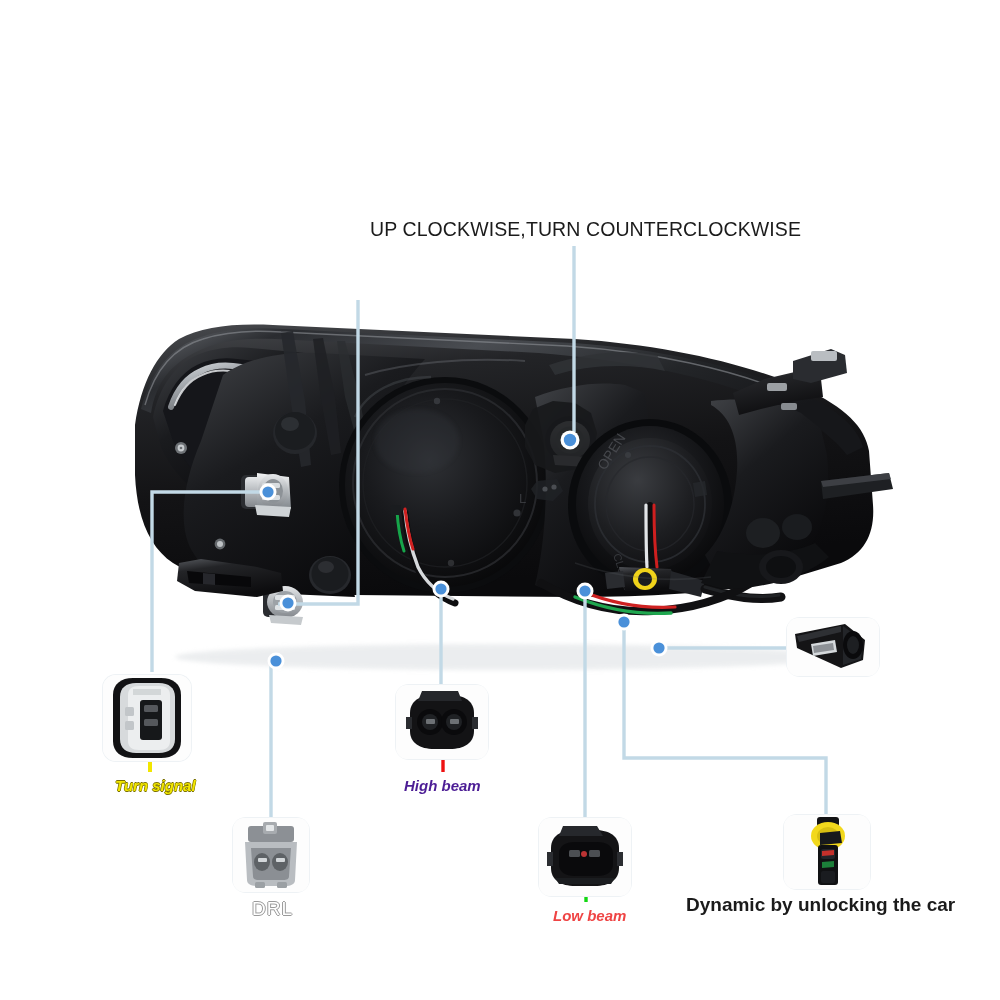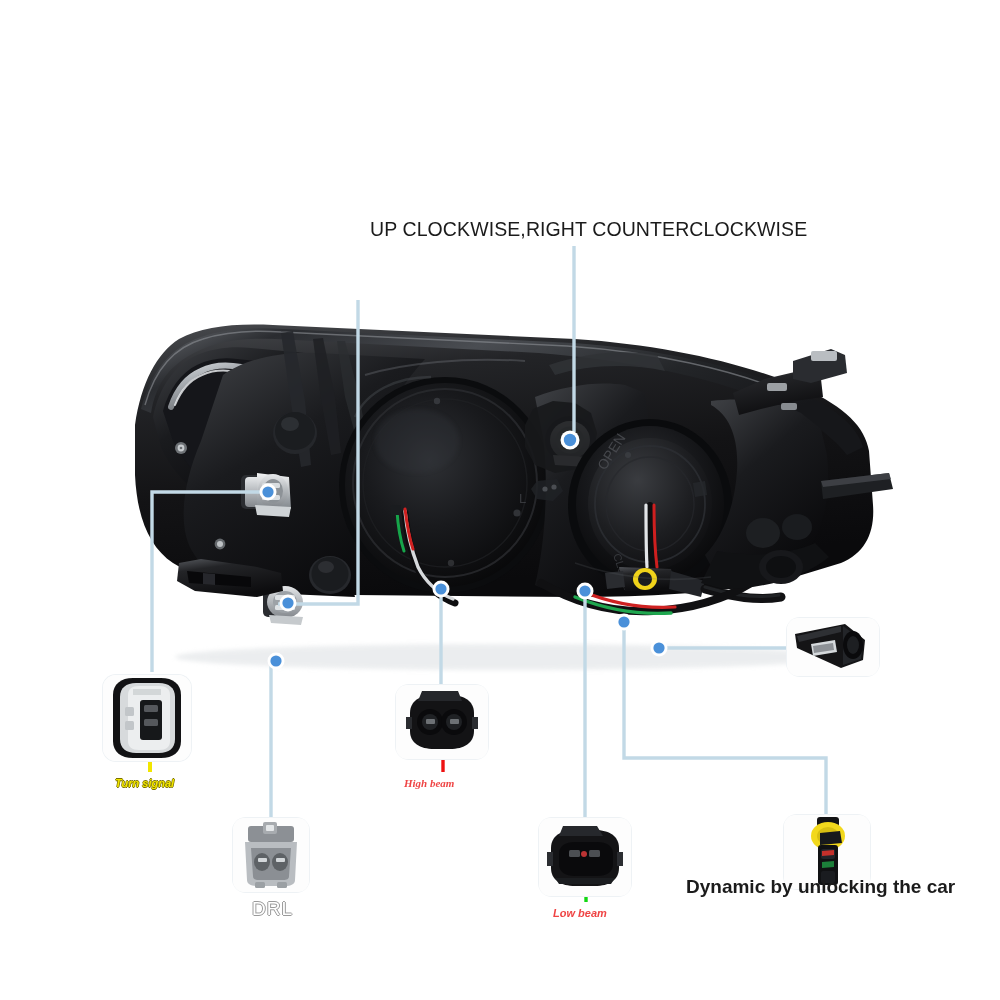--- a/index.html
+++ b/index.html
@@ -46,33 +46,33 @@
   #label-top-left  { left: 8px;   top: 275px; }
 
   .plain-label {
     position: absolute;
     color: #1b1b1b;
     font-size: 19px;
     font-weight: 600;
     white-space: nowrap;
   }
   #label-drl-dyn    { left: 694px; top: 688px; }
-  #label-unlock-dyn { left: 686px; top: 876px; }
+  #label-unlock-dyn { left: 686px; top: 894px; }
 
   .color-label {
     position: absolute;
-    font-size: 11px;
+    font-size: 15px;
     font-weight: 700;
     font-style: italic;
     white-space: nowrap;
   }
   #label-turn { left: 115px; top: 777px; color: #f2e600;
                 text-shadow: 0.7px 0 #7a7000, -0.7px 0 #7a7000,
                              0 0.7px #7a7000, 0 -0.7px #7a7000; }
-  #label-high { left: 404px; top: 777px; color: #ef4444; font-family: Liberation Serif, serif; }
+  #label-high { left: 404px; top: 777px; color: #4c1d95; }
   #label-low  { left: 553px; top: 907px; color: #ef4444; font-style: italic; }
 
   #label-drl {
     position: absolute;
     left: 252px; top: 898px;
     font-size: 19px;
     font-weight: 400;
     color: #ffffff;
     letter-spacing: 1px;
     white-space: nowrap;
@@ -498,21 +498,21 @@
       <ellipse cx="44" cy="21" rx="11" ry="9" fill="#d8bf12"></ellipse>
       <path d="M36,18 L56,16 L58,28 L36,30 Z" fill="#17191c"></path>
       <rect x="34" y="30" width="20" height="40" rx="3" fill="#101113"></rect>
       <rect x="37" y="34" width="14" height="10" rx="2" fill="#22242a"></rect>
       <path d="M38,36 L50,35 L50,40 L38,41 Z" fill="#c4302b"></path>
       <path d="M38,47 L50,46 L50,52 L38,53 Z" fill="#1c7f3a"></path>
       <rect x="37" y="56" width="14" height="12" rx="2" fill="#1a1c20"></rect>
     </svg>
   </div>
 
-  <div class="hdr-label" id="label-top-right">UP CLOCKWISE,RIGHT COUNTERCLOCKWISE</div>
+  <div class="hdr-label" id="label-top-right">UP CLOCKWISE,TURN COUNTERCLOCKWISE</div>
 
 
   <div class="color-label" id="label-turn">Turn signal</div>
 
   <div id="label-drl">DRL</div>
 
   <div class="color-label" id="label-high">High beam</div>
 
   <div class="color-label" id="label-low">Low beam</div>
 

